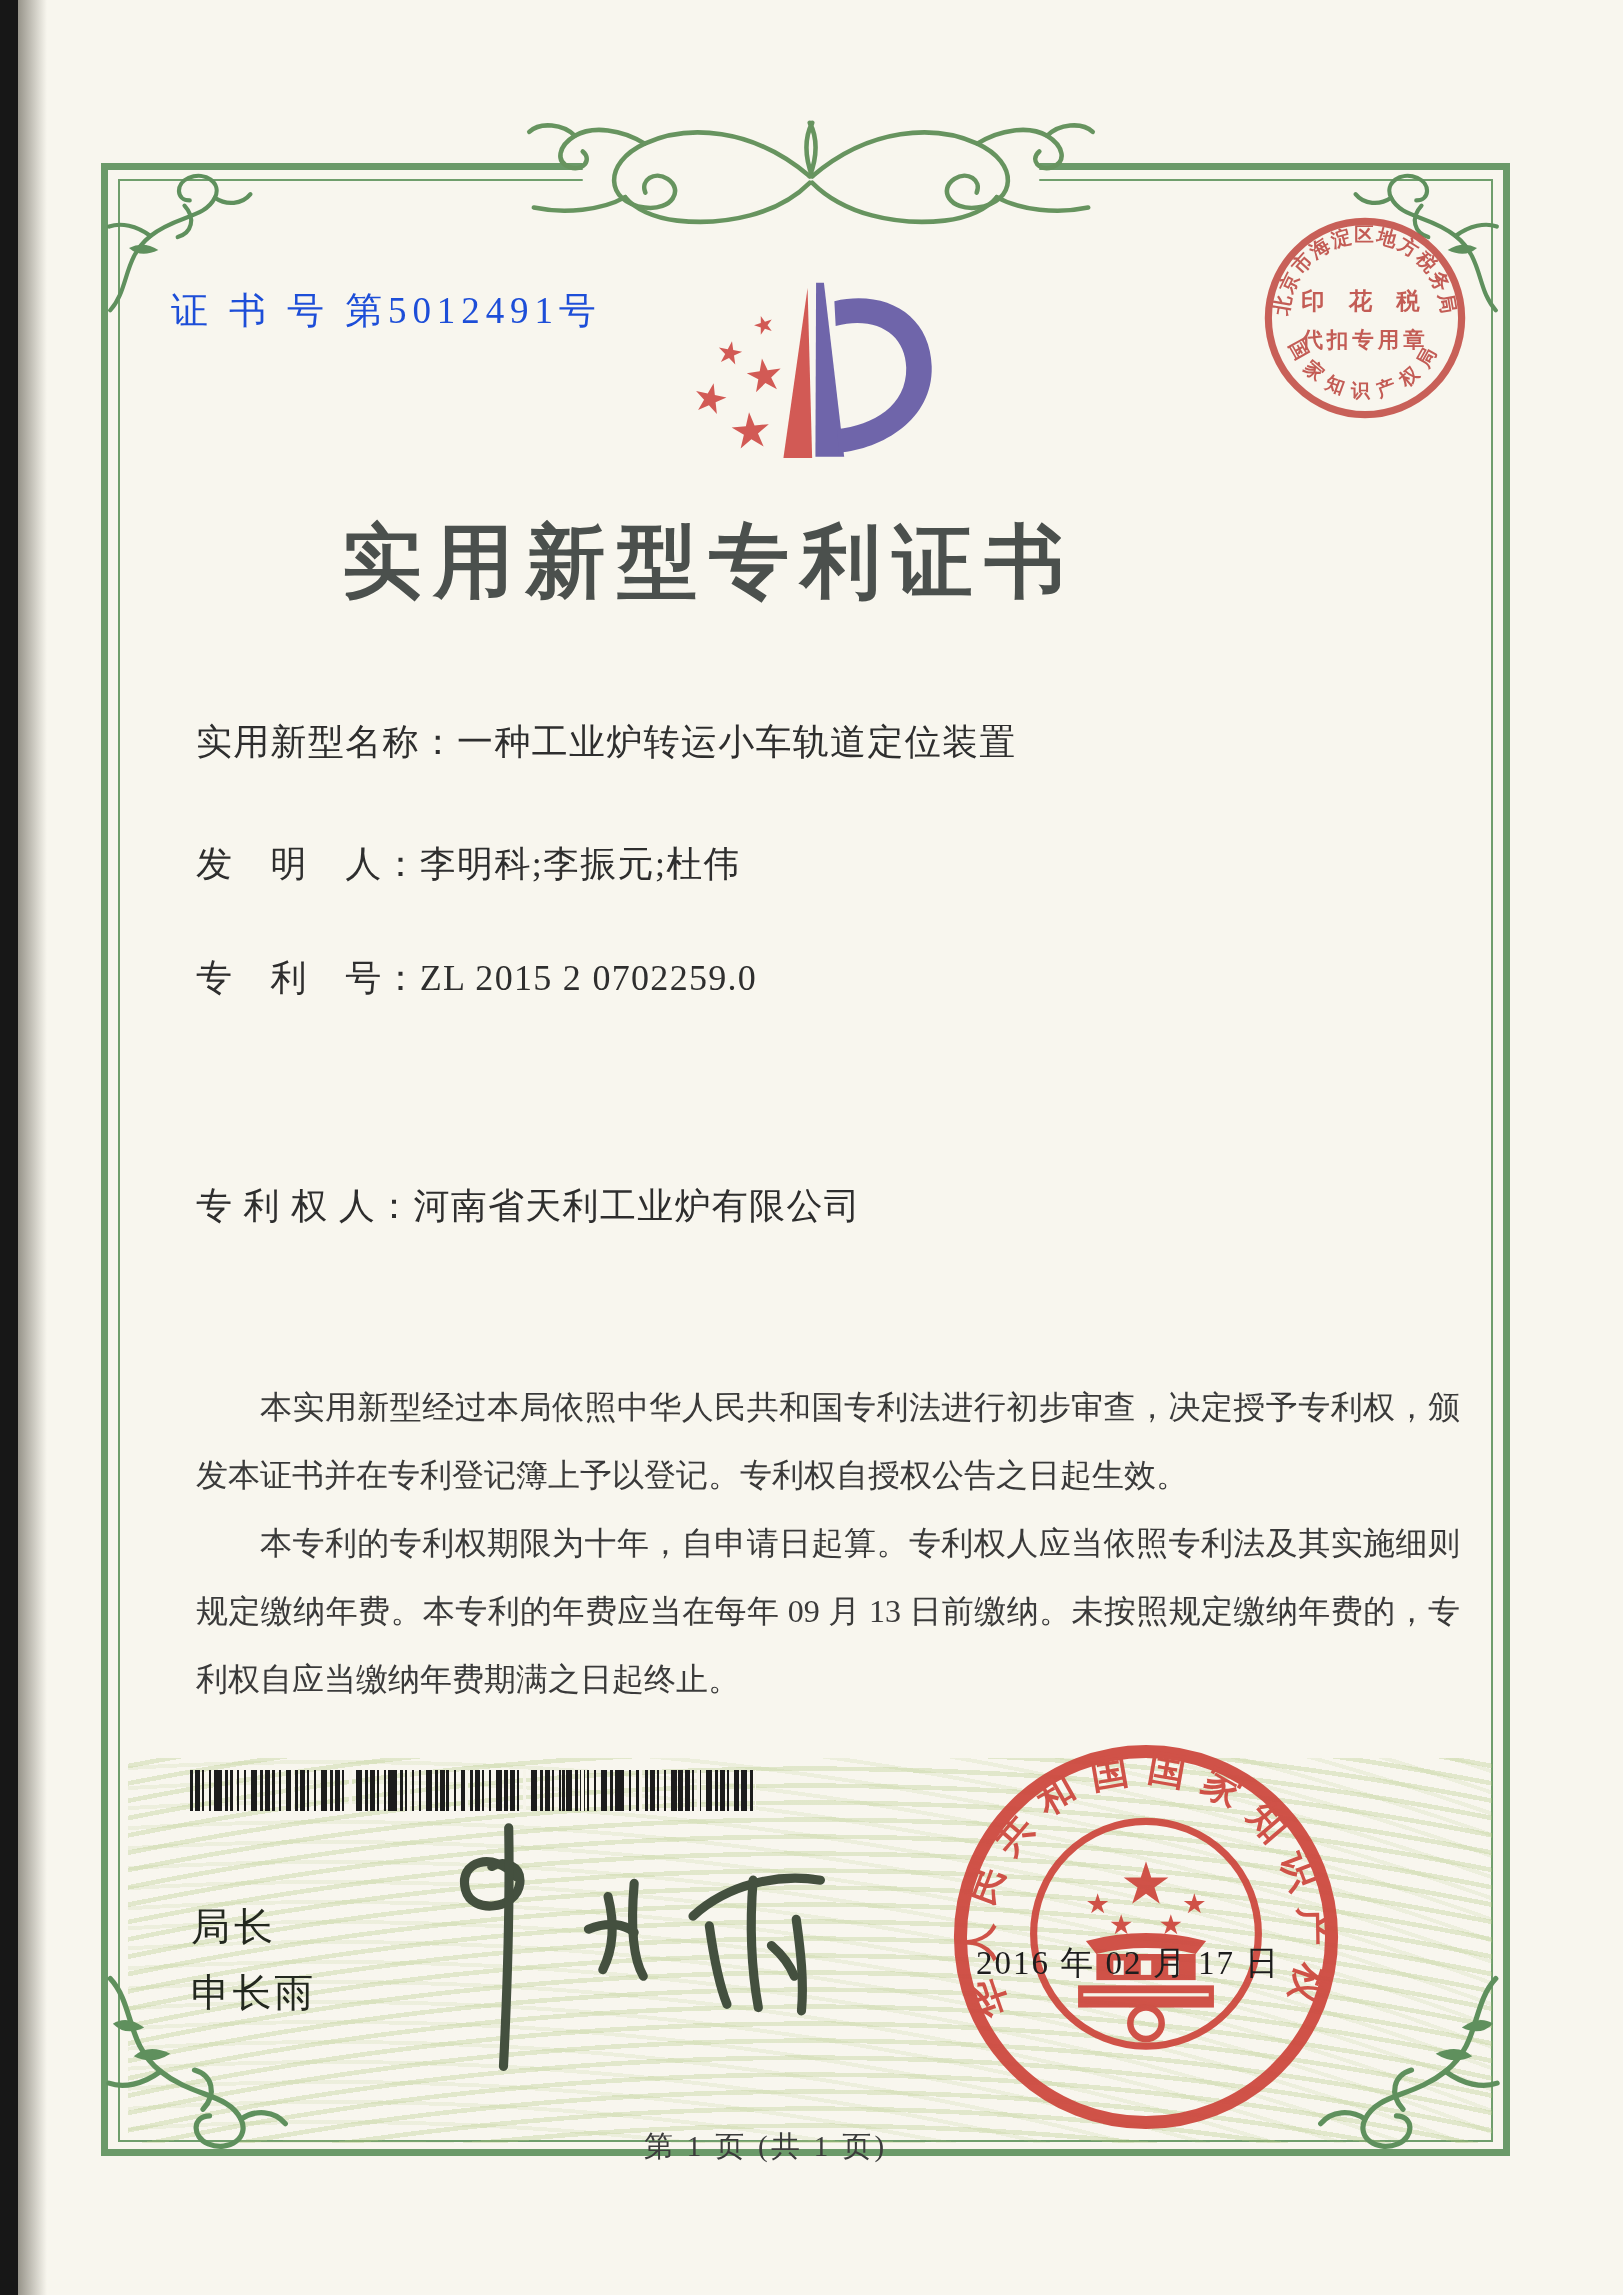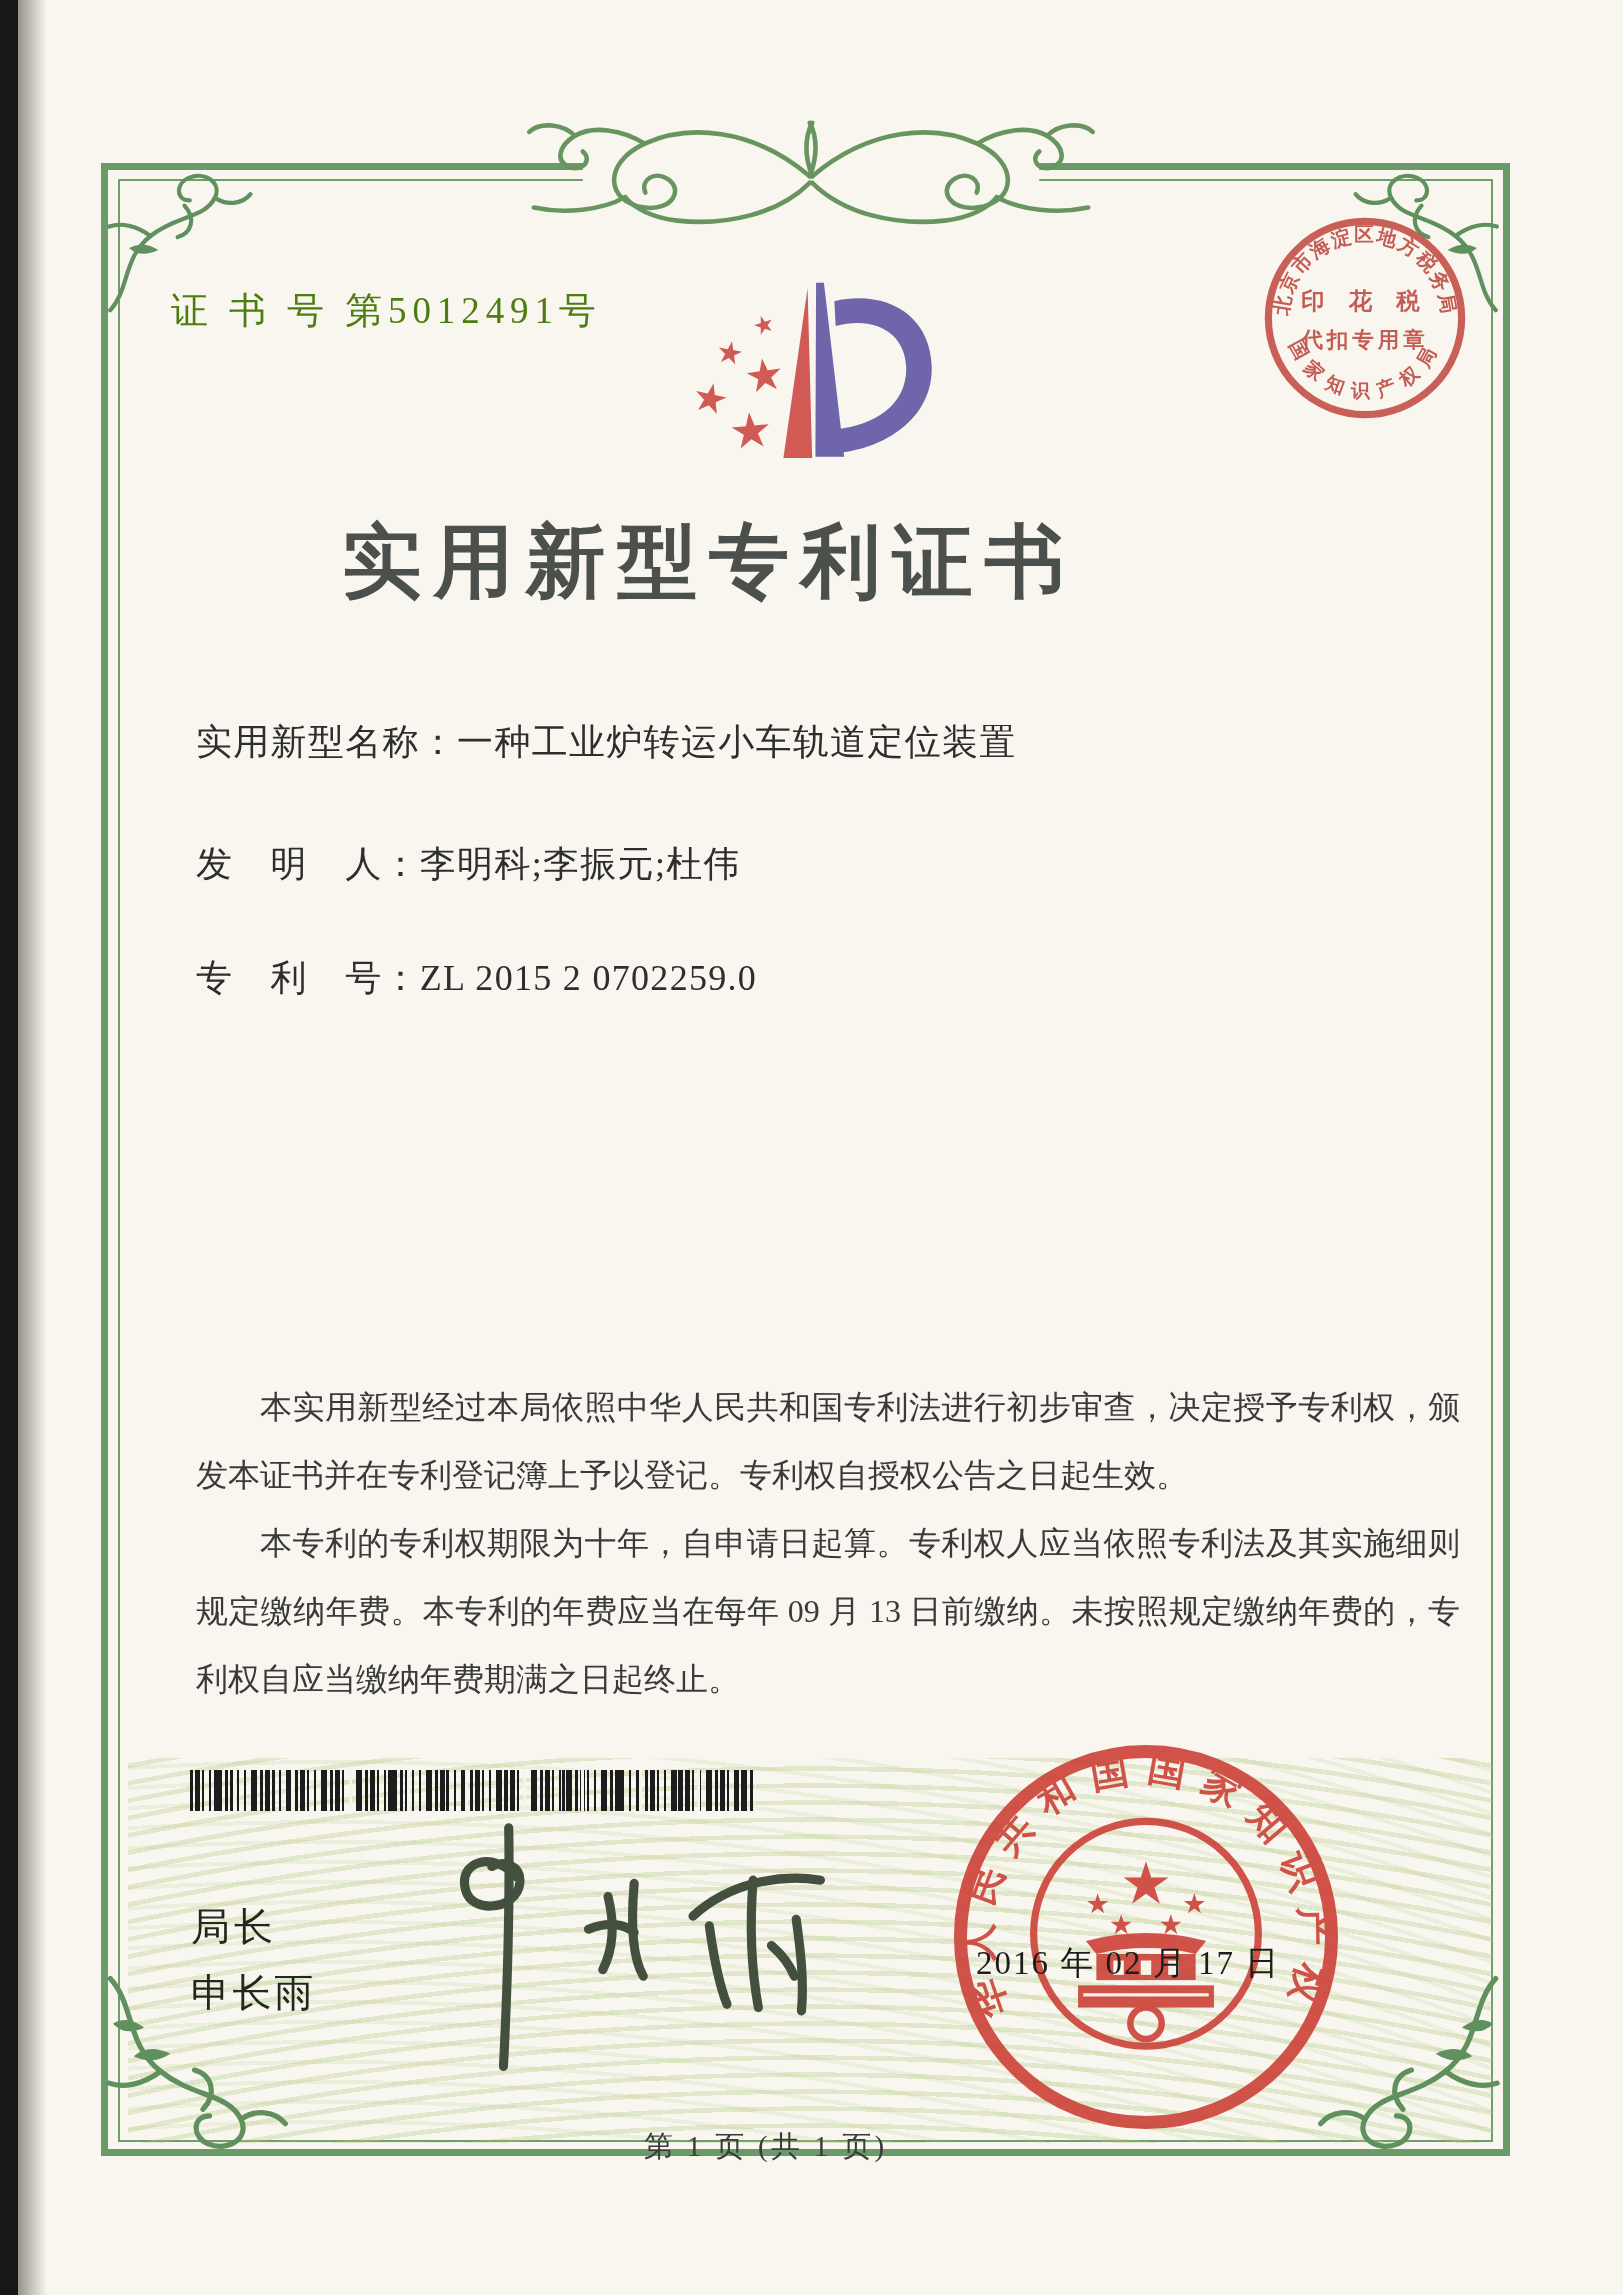--- a/index.html
+++ b/index.html
@@ -18,21 +18,21 @@
   .frame-outer{position:absolute;left:101px;top:163px;width:1409px;height:1993px;
     border:7.8px solid #6b9a69;box-sizing:border-box;}
   .frame-inner{position:absolute;left:118px;top:179px;width:1375px;height:1963px;
     border:2.6px solid #6f9e6c;box-sizing:border-box;}
   
   .waves{position:absolute;left:128px;top:1758px;width:1364px;height:385px;z-index:1;
     background-image:
       repeating-radial-gradient(circle at 50% 3532px, rgba(177,200,130,0.32) 0 4.6px, rgba(177,200,130,0) 4.6px 17px),
       repeating-radial-gradient(circle at 15% 3466px, rgba(177,200,130,0.16) 0 3.9px, rgba(177,200,130,0) 3.9px 20px);
   }
-  .cert-no{position:absolute;left:171px;top:286px;font-size:37px;letter-spacing:5.9px;color:#4d7c0f;z-index:2;}
+  .cert-no{position:absolute;left:171px;top:286px;font-size:37px;letter-spacing:5.9px;color:#1d4ed8;z-index:2;}
   .doc-title{position:absolute;left:101px;top:509px;width:1216px;text-align:center;
     font-size:80px;font-weight:bold;letter-spacing:11.8px;color:#4b504d;z-index:2;}
   .field{position:absolute;left:196px;width:1262px;font-size:36px;color:#2e2e2e;letter-spacing:1.3px;z-index:2;white-space:nowrap;}
   .f0{top:718px}.f1{top:840px}.f2{top:954px}.f3{top:1070px}.f4{top:1182px}.f5{top:1299px}
   .body-text{position:absolute;left:196px;top:1373px;width:1264px;z-index:2;
     font-size:32px;line-height:68px;text-align:justify;color:#3a3a3a;}
   .body-text p{margin:0;text-indent:2em;}
   .barcode{position:absolute;left:190px;top:1770px;width:566px;height:41px;z-index:2;
     background-image:
       repeating-linear-gradient(90deg,transparent 0 24px,#1c1c1c 24px 27px,transparent 27px 43px,#f6f4ea 43px 46px,transparent 46px 58px),
@@ -135,20 +135,21 @@
     <text fill="#bf5049" font-size="29" letter-spacing="14" font-weight="bold">
       <textPath href="#tsBot" startOffset="50%" text-anchor="middle">国家知识产权局</textPath>
     </text>
   </svg>
 
   <div class="doc-title">实用新型专利证书</div>
 
   <div class="field f0"><span>实用新型名称：</span><span>一种工业炉转运小车轨道定位装置</span></div>
   <div class="field f1"><span>发　明　人：</span><span>李明科;李振元;杜伟</span></div>
   <div class="field f2"><span>专　利　号：</span><span>ZL 2015 2 0702259.0</span></div>
+  <div class="field f4"><span>专 利 权 人：</span><span>河南省天利工业炉有限公司</span></div>
 
   <div class="body-text">
     <p>本实用新型经过本局依照中华人民共和国专利法进行初步审查，决定授予专利权，颁发本证书并在专利登记簿上予以登记。专利权自授权公告之日起生效。</p>
     <p>本专利的专利权期限为十年，自申请日起算。专利权人应当依照专利法及其实施细则规定缴纳年费。本专利的年费应当在每年 09 月 13 日前缴纳。未按照规定缴纳年费的，专利权自应当缴纳年费期满之日起终止。</p>
   </div>
 
   <div class="barcode"></div>
 
   <div class="issuer-title">局长</div>
   <div class="issuer-name">申长雨</div>

